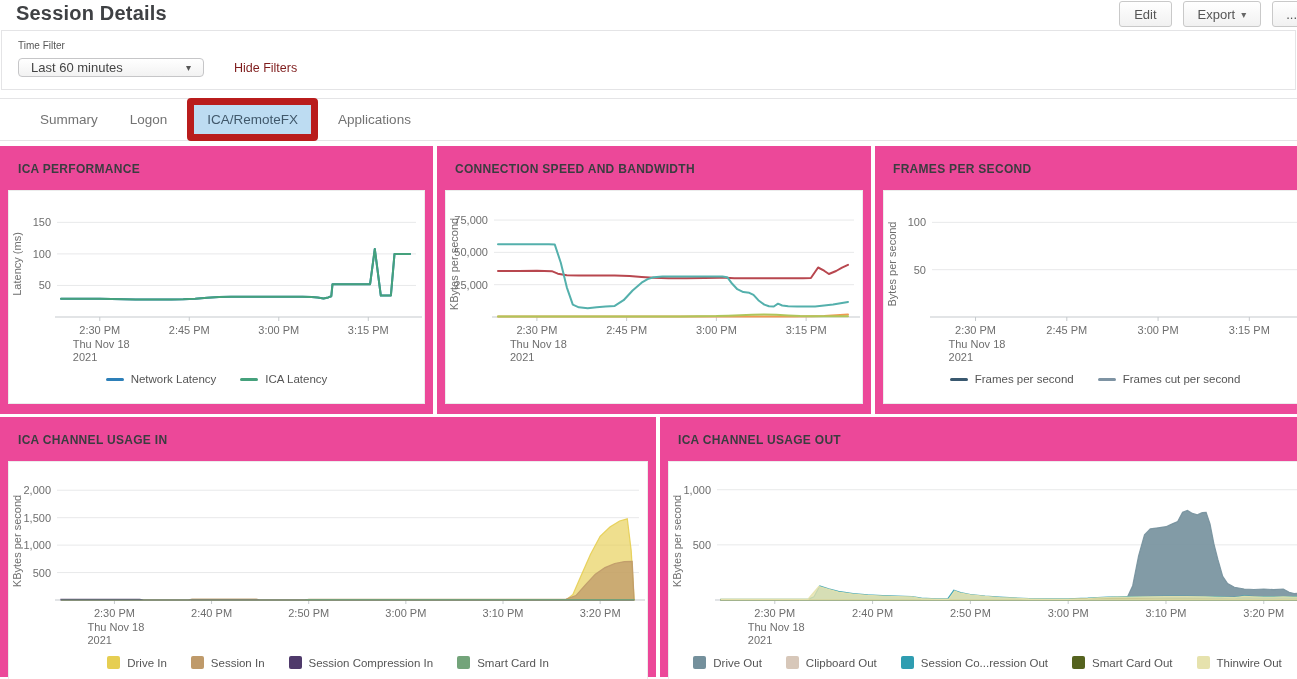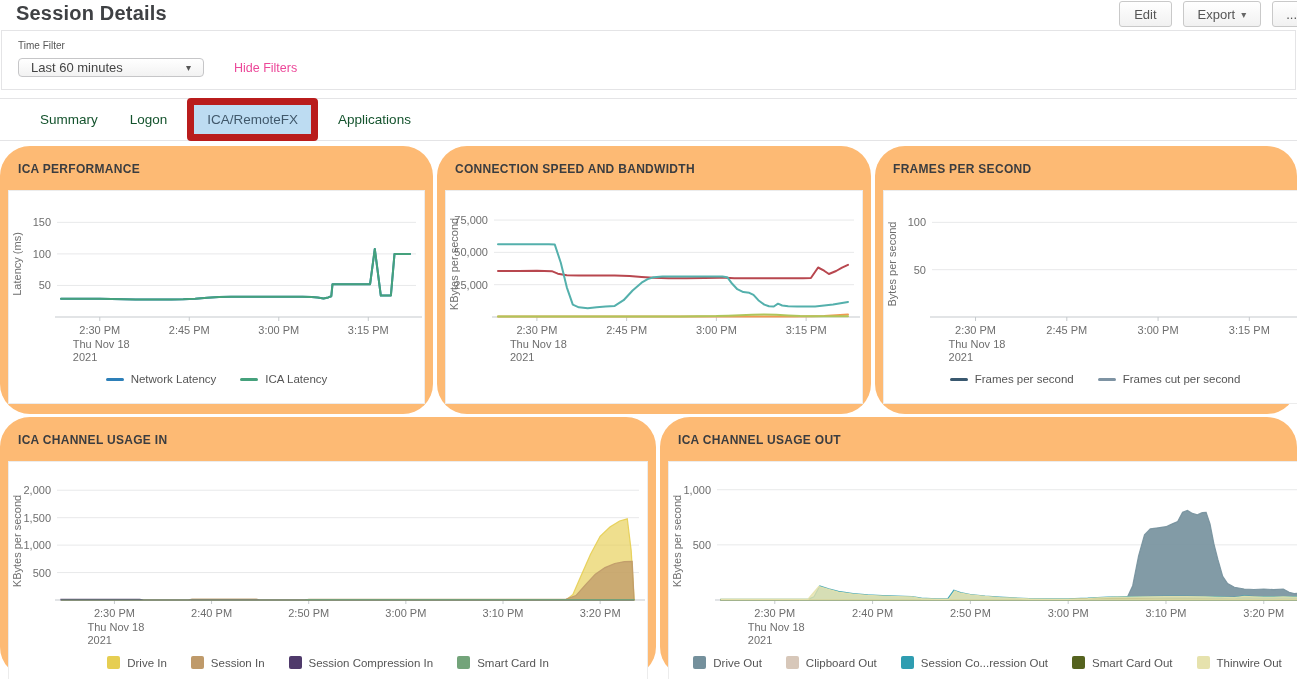--- a/index.html
+++ b/index.html
@@ -14,32 +14,32 @@
   .btn .caret { font-size:10px; color:#666; }
   .btn.more { padding:0 13px; }
   
   .filter { margin:0 1px; border:1px solid #e4e4e6; padding:9px 16px 12px; }
   .filter-label { font-size:10px; color:#555; }
   .filter-row { margin-top:7px; display:flex; align-items:center; }
   .select { width:186px; height:19px; border:1px solid #c6c6c8; border-radius:4px;
     background:linear-gradient(#fff,#f2f2f2); padding:0 12px; font-size:13px; color:#444;
     display:flex; align-items:center; justify-content:space-between; cursor:pointer; }
   .select .caret { font-size:10px; color:#555; }
-  .link { margin-left:30px; font-size:12.5px; color:#ec4899; text-decoration:none; cursor:pointer; }
+  .link { margin-left:30px; font-size:12.5px; color:#7f1d1d; text-decoration:none; cursor:pointer; }
   
   .tabs { margin-top:8px; height:43px; border-top:1px solid #e4e4e6; border-bottom:1px solid #e4e4e6;
     display:flex; align-items:center; padding-left:40px; gap:32px; }
-  .tab { font-size:13.5px; color:#14532d; cursor:pointer; white-space:nowrap; }
+  .tab { font-size:13.5px; color:#737373; cursor:pointer; white-space:nowrap; }
   .tab.sel { background:#bddcf2; border:7px solid #b91c1c; border-radius:4px; padding:7px 13px;
     color:#41586b; margin:0 -12px; }
   
   .row { display:flex; gap:4px; }
   .row-top { margin-top:5px; height:268px; }
   .row-bot { margin-top:3px; height:260px; }
-  .panel { background:#fdba74;border-radius:30px; }
+  .panel { background:#ec4899; }
   .p1 { width:433px; } .p2 { width:502px; } .p3 { flex:1; }
   .p4 { width:656px; } .p5 { flex:1; }
   .panel-title { padding:16px 18px 0; font-size:12px; font-weight:bold; color:#3b3d40; letter-spacing:.3px; }
   .card { background:#fff; border:1px solid #ececec; margin:14px 8px 0; padding-top:6px; }
   .row-top .card { height:214px; }
   .row-bot .card { height:232px; }
   .p3 .card, .p5 .card { margin-right:-10px; }
   .chart-body { width:100%; }
   svg text { font-family:"Liberation Sans", sans-serif; }
   

